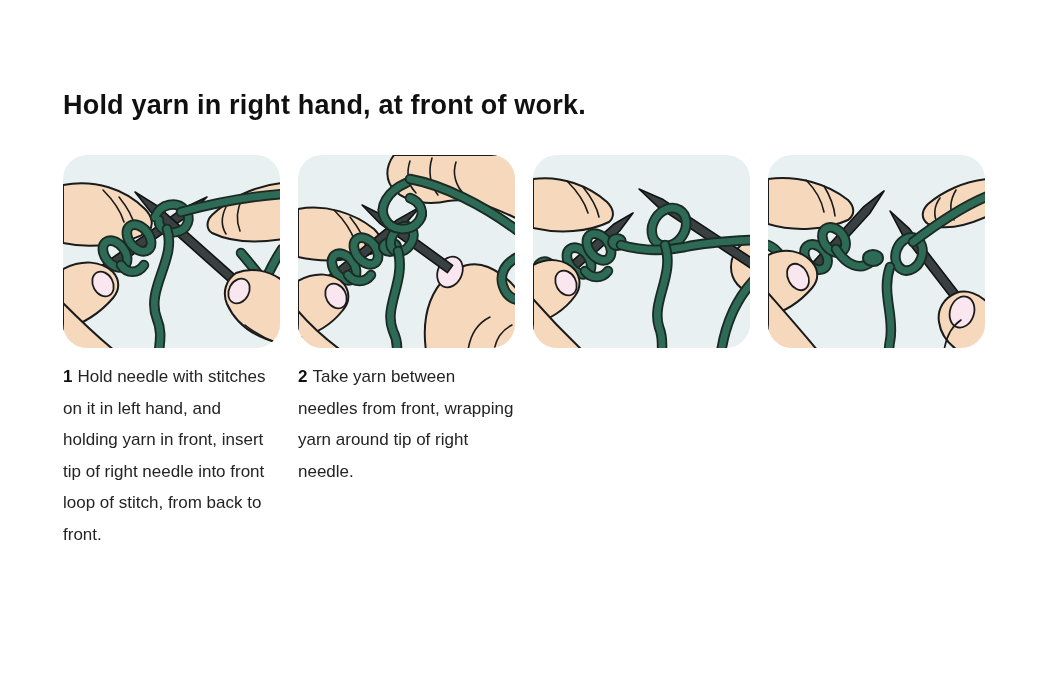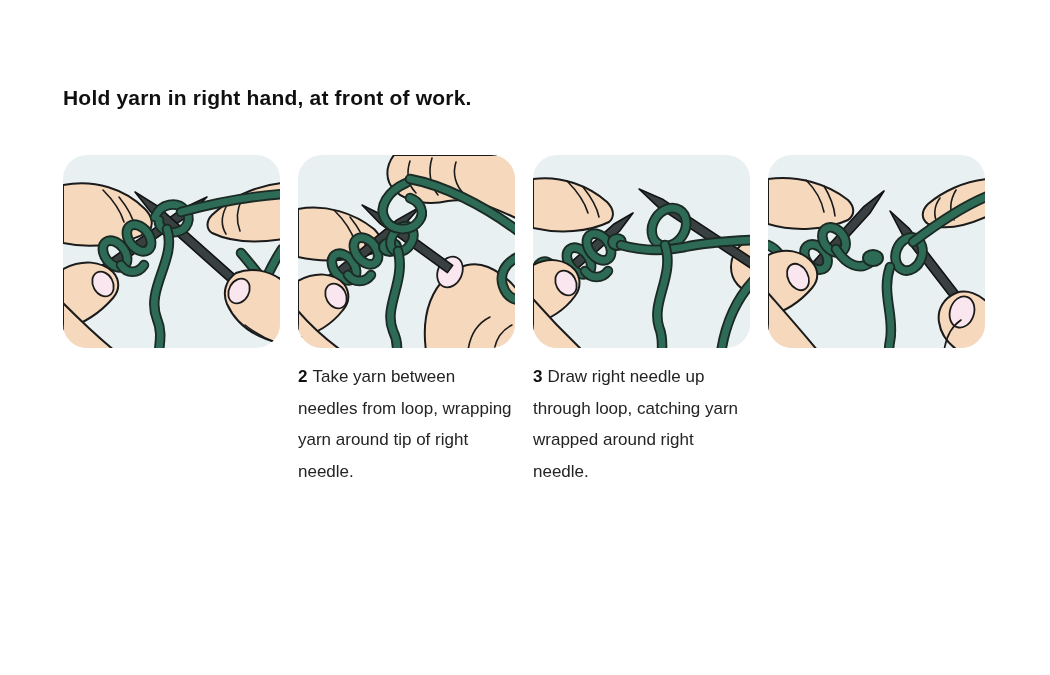--- a/index.html
+++ b/index.html
@@ -1,18 +1,18 @@
 <!DOCTYPE html>
 <html><head>
 <meta charset="utf-8">
 <style>
   html,body{margin:0;padding:0;background:#ffffff;}
   .page{position:relative;width:1050px;height:675px;background:#ffffff;overflow:hidden;
         font-family:"Liberation Sans", sans-serif;}
-  .title{position:absolute;left:63px;top:72px;font-size:21px;font-weight:700;color:#101010;
+  .title{position:absolute;left:63px;top:72px;font-size:27px;font-weight:700;color:#101010;
          letter-spacing:.2px;}
   .columns{position:absolute;left:63px;top:155px;display:flex;gap:18px;}
   .col{width:217px;}
   .panel{width:217px;height:193px;border-radius:24px;background:#e8f0f2;overflow:hidden;}
   .panel svg{display:block;width:217px;height:193px;}
   .caption{margin-top:13px;font-size:17px;line-height:31.5px;color:#242424;}
   .caption .num{font-weight:700;color:#101010;margin-right:5px;}
   
   .skin{fill:#f6d8bc;stroke:#1b1b1b;stroke-width:2;stroke-linejoin:round;}
   .fline{fill:none;stroke:#1b1b1b;stroke-width:1.6;stroke-linecap:round;}
@@ -85,20 +85,21 @@
             <path class="skin" d="M220,126 C206,115 188,112 173,118 C163,125 159,137 164,149 C173,169 192,183 220,189 Z"></path>
             <ellipse class="nail" cx="176" cy="136" rx="10" ry="13" transform="rotate(28 176 136)"></ellipse>
             <path class="fline" d="M182,170 C192,178 203,184 214,188"></path>
           </g>
           <g>
             <use href="#p1h1" class="yu"></use>
               <use href="#p1h1" class="yo"></use>
           </g>
         </svg>
       </div>
+      <p class="caption"><span class="num">1</span><span>Hold needle with stitches on it in left hand, and holding yarn in front, insert tip of right needle into front loop of stitch, from back to front.</span></p>
     </div>
 
     <div class="col">
       <div class="panel">
         <svg viewBox="0 0 217 193">
           <defs>
             <ellipse id="p2e3" cx="46" cy="112" rx="10" ry="15" transform="rotate(-38 46 112)"></ellipse>
             <ellipse id="p2e4" cx="68" cy="96" rx="10" ry="15" transform="rotate(-38 68 96)"></ellipse>
             <ellipse id="p2e5" cx="104" cy="84" rx="10" ry="14" transform="rotate(35 104 84)"></ellipse>
             <path id="p2b2" d="M50,120 C56,128 67,128 73,120"></path>
@@ -151,21 +152,21 @@
             <path class="skin" d="M0,126 C18,116 36,118 46,129 C52,137 52,147 45,155 C34,169 18,179 0,183 Z"></path>
             <path class="skin" d="M0,156 C12,170 26,183 44,196 L0,196 Z"></path>
             <ellipse class="nail" cx="38" cy="141" rx="10" ry="13" transform="rotate(-28 38 141)"></ellipse>
           </g>
           <g>
             <use href="#p2h2" class="yu"></use>
               <use href="#p2h2" class="yo"></use>
           </g>
         </svg>
       </div>
-      <p class="caption"><span class="num">2</span><span>Take yarn between needles from loop, wrapping yarn around tip of right needle.</span></p>
+      <p class="caption"><span class="num">2</span><span>Take yarn between needles from front, wrapping yarn around tip of right needle.</span></p>
     </div>
 
     <div class="col">
       <div class="panel">
         <svg viewBox="0 0 217 193">
           <defs>
             <ellipse id="p3e6" cx="46" cy="106" rx="10" ry="15" transform="rotate(-38 46 106)"></ellipse>
             <ellipse id="p3e7" cx="66" cy="92" rx="10" ry="15" transform="rotate(-38 66 92)"></ellipse>
             <ellipse id="p3e8" cx="136" cy="72" rx="16" ry="20" transform="rotate(32 136 72)"></ellipse>
             <ellipse id="p3e9" cx="14" cy="118" rx="9" ry="12" transform="rotate(-30 14 118)"></ellipse>
@@ -211,21 +212,20 @@
             <path class="skin" d="M0,110 C16,102 32,104 42,115 C48,123 48,133 42,141 C32,155 16,165 0,169 Z"></path>
             <path class="skin" d="M0,144 C14,160 30,177 50,196 L0,196 Z"></path>
             <ellipse class="nail" cx="33" cy="128" rx="10" ry="13" transform="rotate(-28 33 128)"></ellipse>
           </g>
           <g>
             <use href="#p3h3" class="yu"></use>
               <use href="#p3h3" class="yo"></use>
           </g>
         </svg>
       </div>
-      <p class="caption"><span class="num">3</span><span>Draw right needle up through loop, catching yarn wrapped around right needle.</span></p>
     </div>
 
     <div class="col">
       <div class="panel">
         <svg viewBox="0 0 217 193">
           <defs>
             <ellipse id="p4e10" cx="48" cy="102" rx="10" ry="14" transform="rotate(-38 48 102)"></ellipse>
             <ellipse id="p4e11" cx="66" cy="85" rx="10" ry="14" transform="rotate(-38 66 85)"></ellipse>
             <ellipse id="p4e12" cx="141" cy="99" rx="13" ry="17" transform="rotate(20 141 99)"></ellipse>
             <path id="p4g4" d="M0,90 C10,94 17,105 15,117 C13,128 5,134 -2,135"></path>

